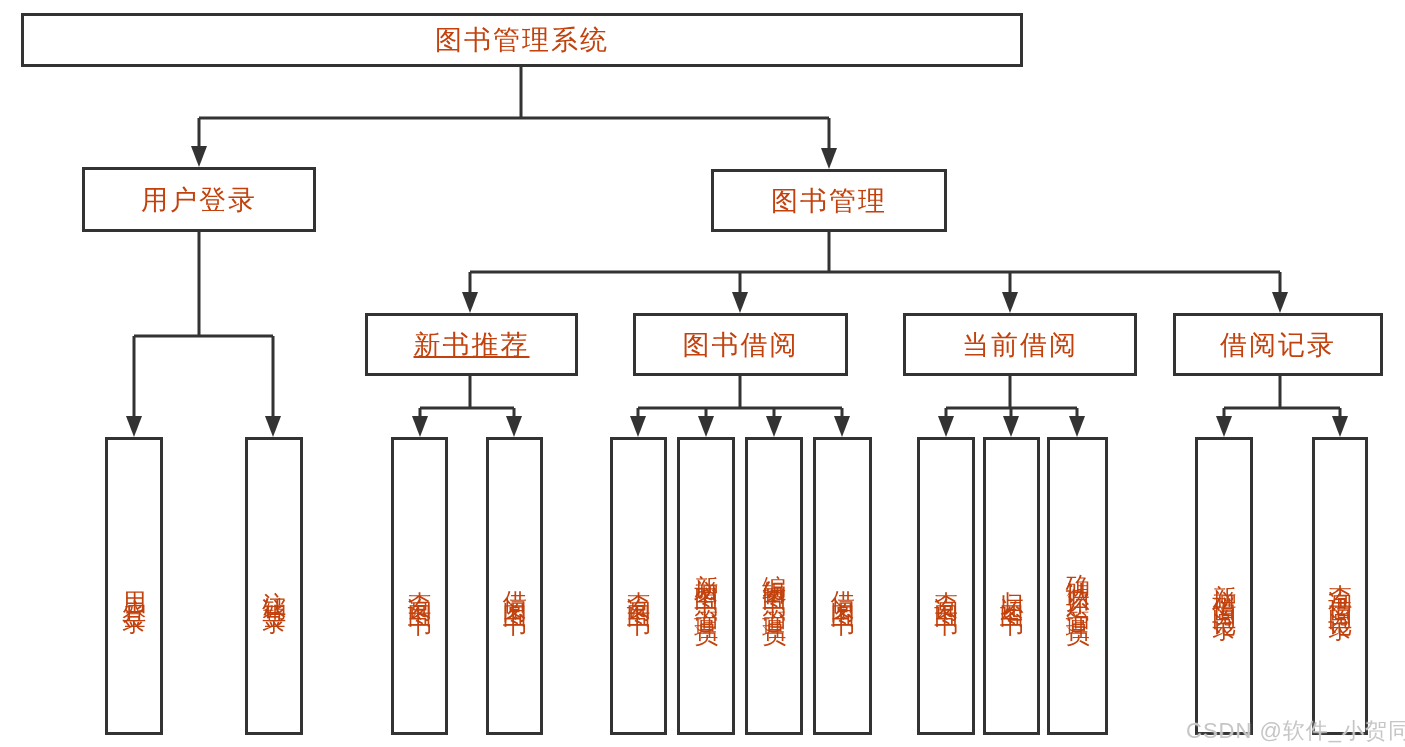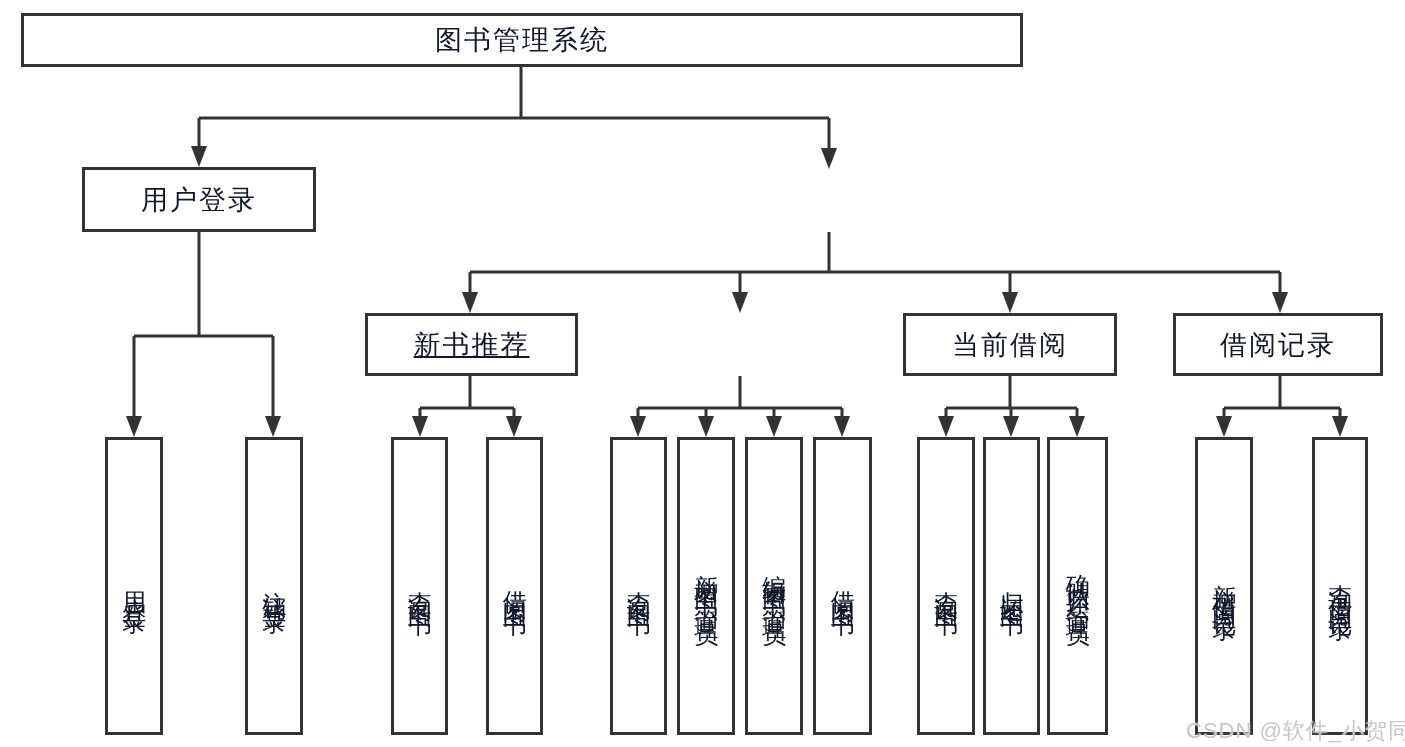--- a/index.html
+++ b/index.html
@@ -17,21 +17,21 @@
     z-index: 1;
   }
   .box {
     position: absolute;
     box-sizing: border-box;
     border: 3px solid #333333;
     background: #ffffff;
     display: flex;
     align-items: center;
     justify-content: center;
-    color: #0f172a;
+    color: #c2410c;
     z-index: 2;
   }
   .hbox { font-size: 27px; letter-spacing: 2px; white-space: nowrap; }
   .vbox { top: 437px; height: 298px; }
   .vbox .vlabel {
     writing-mode: vertical-rl;
     text-orientation: mixed;
     font-size: 24px;
     letter-spacing: 7px;
     line-height: 1.1;
@@ -88,25 +88,31 @@
     </g>
   </svg>
 
   <div class="box hbox" style="left:21px; top:13px; width:1002px; height:54px;">
     <span>图书管理系统</span>
   </div>
 
   <div class="box hbox" style="left:82px; top:167px; width:234px; height:65px;">
     <span>用户登录</span>
   </div>
+  <div class="box hbox" style="left:711px; top:169px; width:236px; height:63px;">
+    <span>图书管理</span>
+  </div>
 
   <div class="box hbox" style="left:365px; top:313px; width:213px; height:63px;text-decoration:underline;">
     <span>新书推荐</span>
   </div>
-  <div class="box hbox" style="left:903px; top:313px; width:214px; height:63px;">
+  <div class="box hbox" style="left:633px; top:313px; width:215px; height:63px;">
+    <span>图书借阅</span>
+  </div>
+  <div class="box hbox" style="left:903px; top:313px; width:234px; height:63px;">
     <span>当前借阅</span>
   </div>
   <div class="box hbox" style="left:1173px; top:313px; width:210px; height:63px;">
     <span>借阅记录</span>
   </div>
 
   <div class="box vbox" style="left:105px; width:58px;">
     <span class="vlabel">用户登录</span>
   </div>
   <div class="box vbox" style="left:245px; width:58px;">

